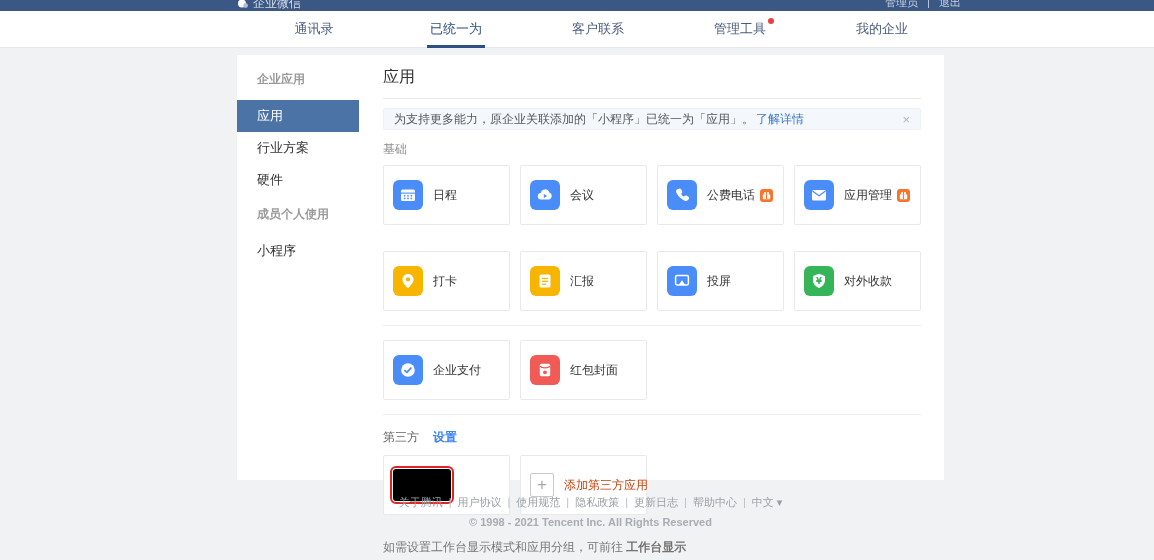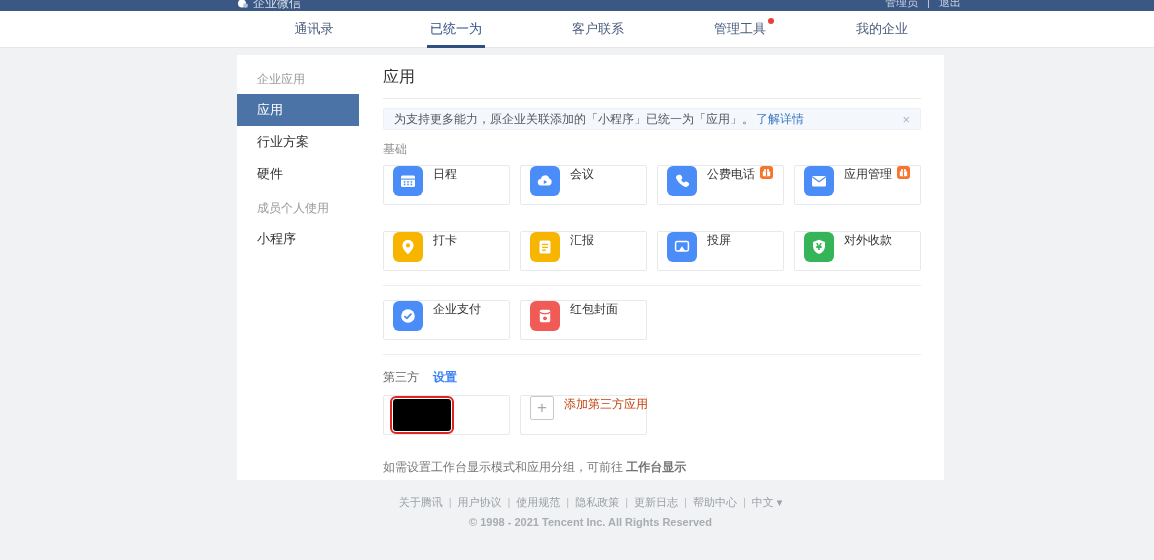--- a/index.html
+++ b/index.html
@@ -22,35 +22,35 @@
   .nav-inner { position:absolute; left:243px; width:710px; height:37px; display:flex; }
   .nav-item { flex:1; text-align:center; line-height:36px; font-size:13px; color:#4a5c7d; cursor:pointer; position:relative; }
   .nav-item.active { color:#2f4f80; }
   .nav-item.active::after { content:""; position:absolute; left:50%; transform:translateX(-50%);
                             bottom:0; width:58px; height:3px; background:#2f4f80; }
   .red-dot { position:absolute; top:7px; margin-left:2px; width:6px; height:6px; border-radius:50%; background:#e8413b; display:inline-block; }
   
   .panel { position:absolute; left:237px; top:55px; width:707px; height:425px; background:#fff; display:flex; }
   
   .sidebar { width:122px; flex:none; padding-top:6px; }
-  .side-header { font-size:12px; color:#9a9a9a; padding:10px 0 6px 20px; }
+  .side-header { font-size:12px; color:#9a9a9a; padding:10px 0 12px 20px;font-weight:bold; }
   .side-item { font-size:13px; color:#333; padding:7px 0 7px 20px; cursor:pointer; }
   .side-item.active { background:#4b73a5; color:#fff; }
   
   .main { flex:1; padding:8px 24px 0 24px; position:relative; }
   .main-title { font-size:16px; color:#333; margin:4px 0 10px; }
   .hr { border-top:1px solid #e9e9e9; }
   .notice { margin-top:9px; background:#f4f7fb; border:1px solid #edf1f6; border-radius:2px;
             height:22px; display:flex; align-items:center; padding:0 10px; font-size:12px; color:#53585f; }
   .notice-link { color:#3b7bc4; cursor:pointer; margin-left:2px; }
   .notice-close { margin-left:auto; color:#aeb5bf; cursor:pointer; font-size:13px; line-height:1; }
   .section-label { margin-top:11px; font-size:12px; color:#8c8c8c; }
   .grid { display:grid; grid-template-columns:repeat(4,127px); gap:26px 10px; margin-top:7px; }
-  .card { height:40px; background:#fff; border:1px solid #e7e9ec; border-radius:2px;
-          display:flex; align-items:flex-start; padding-left:9px; cursor:pointer; }
+  .card { height:60px; background:#fff; border:1px solid #e7e9ec; border-radius:2px;
+          display:flex; align-items:center; padding-left:9px; cursor:pointer; }
   .tile { width:30px; height:30px; border-radius:6px; flex:none; display:flex; align-items:center; justify-content:center; }
   .tile-blue { background:#4b8df8; } .tile-amber { background:#f7b500; }
   .tile-green { background:#35b558; } .tile-red { background:#f05b56; }
   .card-name { margin-left:10px; font-size:12px; color:#333; white-space:nowrap; }
   .badge { margin-left:5px; width:13px; height:13px; border-radius:3px; background:#f7742c;
            display:flex; align-items:center; justify-content:center; flex:none; }
   .divider { border-top:1px solid #ececec; margin:14px 0; }
   
   .tp-head { display:flex; align-items:center; gap:14px; font-size:12px; }
   .tp-label { color:#666; }

